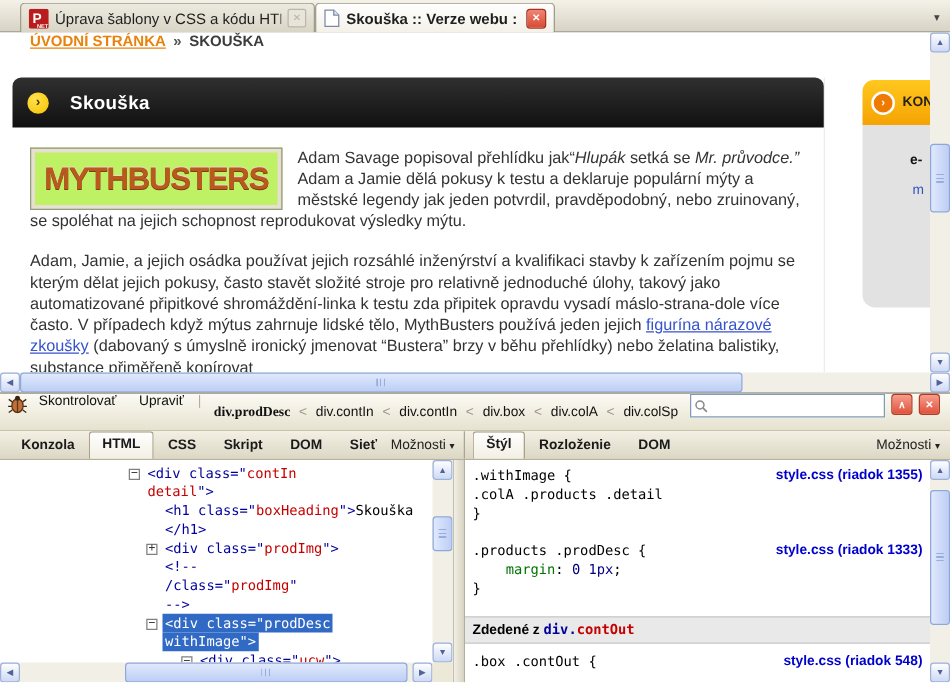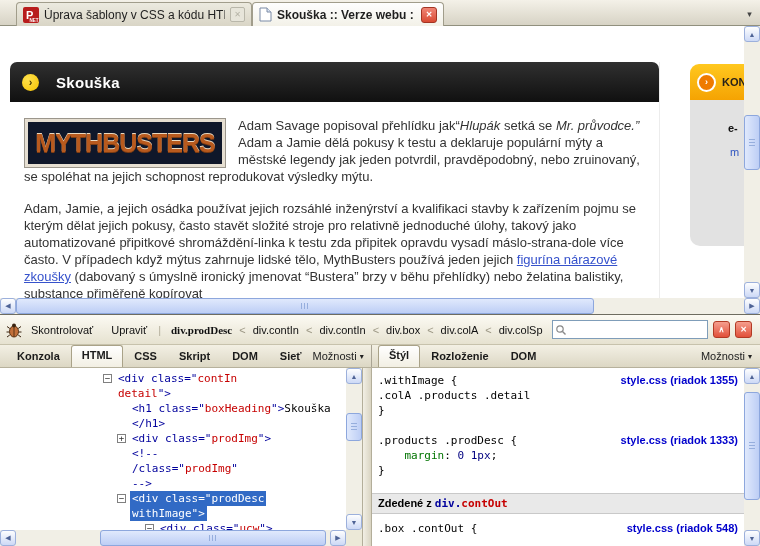--- a/index.html
+++ b/index.html
@@ -30,21 +30,21 @@
   .crumb-sep{color:#555;margin:0 6px;}
   .crumb-cur{color:#3c3c3c;}
   .main-box{position:absolute;left:10px;top:36px;width:650px;bottom:0;box-sizing:border-box;border-right:1px solid #ececec;}
   .head-bar{height:40px;background:linear-gradient(#303030,#101010);border-radius:7px 7px 0 0;
             display:flex;align-items:center;}
   .head-bullet{width:17px;height:17px;border-radius:50%;color:#4a3a00;font-size:11px;font-weight:bold;
                background:radial-gradient(circle at 35% 30%,#ffe14d,#f7c300);
                display:flex;align-items:center;justify-content:center;margin-left:12px;}
   .head-title{color:#fff;font-size:15px;font-weight:bold;margin-left:17px;letter-spacing:.3px;}
   .content{padding:15px 6px 0 14px;font-size:13px;line-height:17px;color:#333;}
-  .logo{float:left;width:202px;height:50px;margin:1px 12px 0 0;background:#0f172a;border:1px solid #9b968c;
+  .logo{float:left;width:202px;height:50px;margin:1px 12px 0 0;background:#bef264;border:1px solid #9b968c;
         box-shadow:inset 0 0 0 3px #e6dfd2;display:flex;align-items:center;justify-content:center;box-sizing:border-box;}
   .logo-text{font-size:25px;font-weight:900;letter-spacing:-1px;color:#b85a1e;
              text-shadow:0 1px 0 #7d3c12,0 -1px 0 #ead9c0;}
   .p2{margin-top:15px;}
   .body-link{color:#3652cc;text-decoration:underline;}
 
   .side-box{position:absolute;left:690px;top:38px;width:54px;bottom:0;}
   .side-head{height:36px;background:linear-gradient(#ffc81f,#f5a302);border-radius:9px 0 0 0;
              display:flex;align-items:center;gap:6px;padding-left:7px;}
   .side-bullet{width:15px;height:15px;min-width:15px;border-radius:50%;background:#ef7a00;border:2px solid #fff;
@@ -64,21 +64,21 @@
   .thumb-h{top:0;height:16px;background:linear-gradient(#e0e9fc,#bdcef5);}
   .thumb-v::after{content:"";position:absolute;left:4px;right:4px;top:50%;margin-top:-4px;height:8px;
                   background:repeating-linear-gradient(#96aedd 0 1px,transparent 1px 3px);}
   .thumb-h::after{content:"";position:absolute;top:4px;bottom:4px;left:50%;margin-left:-4px;width:8px;
                   background:repeating-linear-gradient(90deg,#96aedd 0 1px,transparent 1px 3px);}
   .sb-corner{position:absolute;width:16px;height:16px;background:#ece9d8;}
 
   
   .firebug{position:absolute;left:0;right:0;top:314px;bottom:0;border-top:1px solid #6e6c60;box-sizing:border-box;background:#fff;}
   .fb-toolbar{height:30px;box-sizing:border-box;background:linear-gradient(#fcfaf3,#e6e2d0);
-              border-bottom:1px solid #c7c2ac;display:flex;align-items:center;padding:0 6px;font-size:11px;color:#111;}
+              border-bottom:1px solid #c7c2ac;display:flex;padding:0 6px;font-size:11px;color:#111;}
   .fb-tool-label{margin:0 9px;white-space:nowrap;}
   .fb-sep{color:#b3ae9b;margin:0 2px;}
   .fbpath{flex:1;display:flex;align-items:center;gap:7px;overflow:hidden;white-space:nowrap;margin-left:8px;}
   .fbpath .selp{font-weight:bold;font-family:Liberation Serif, serif;}
   .fbpath .psep{color:#9d9885;}
   .fb-search{width:156px;min-width:156px;height:19px;border:1px solid #7f9db9;background:#fff;display:flex;
              align-items:center;padding:0 2px;gap:2px;box-sizing:border-box;}
   .fb-search input{border:none;outline:none;flex:1;font-size:11px;min-width:0;font-family:"Liberation Sans",sans-serif;}
   .fb-btn{width:15px;height:15px;min-width:15px;margin-left:5px;border:1px solid #b23a24;border-radius:3px;
           background:linear-gradient(#f59e8d,#e1503a);color:#fff;font-size:8px;font-weight:bold;
@@ -145,20 +145,23 @@
           <path d="M1 1h7l4 4v9H1z" fill="#fff" stroke="#7b8aa5"></path>
           <path d="M8 1v4h4" fill="#dce6f5" stroke="#7b8aa5"></path>
         </svg>
       <span class="tab-title">Skouška :: Verze webu : Building</span>
       <span class="close-red">✕</span>
     </div>
     <div class="tab-overflow">▾</div>
   </div>
 
   <div class="viewport">
+    <div class="crumbs">
+      <span class="crumb-home">ÚVODNÍ STRÁNKA</span><span class="crumb-sep">»</span><span class="crumb-cur">SKOUŠKA</span>
+    </div>
 
     <div class="main-box">
       <div class="head-bar">
         <span class="head-bullet">›</span>
         <span class="head-title">Skouška</span>
       </div>
       <div class="content">
         <div class="logo">
           <span class="logo-text">MYTHBUSTERS</span>
         </div>

